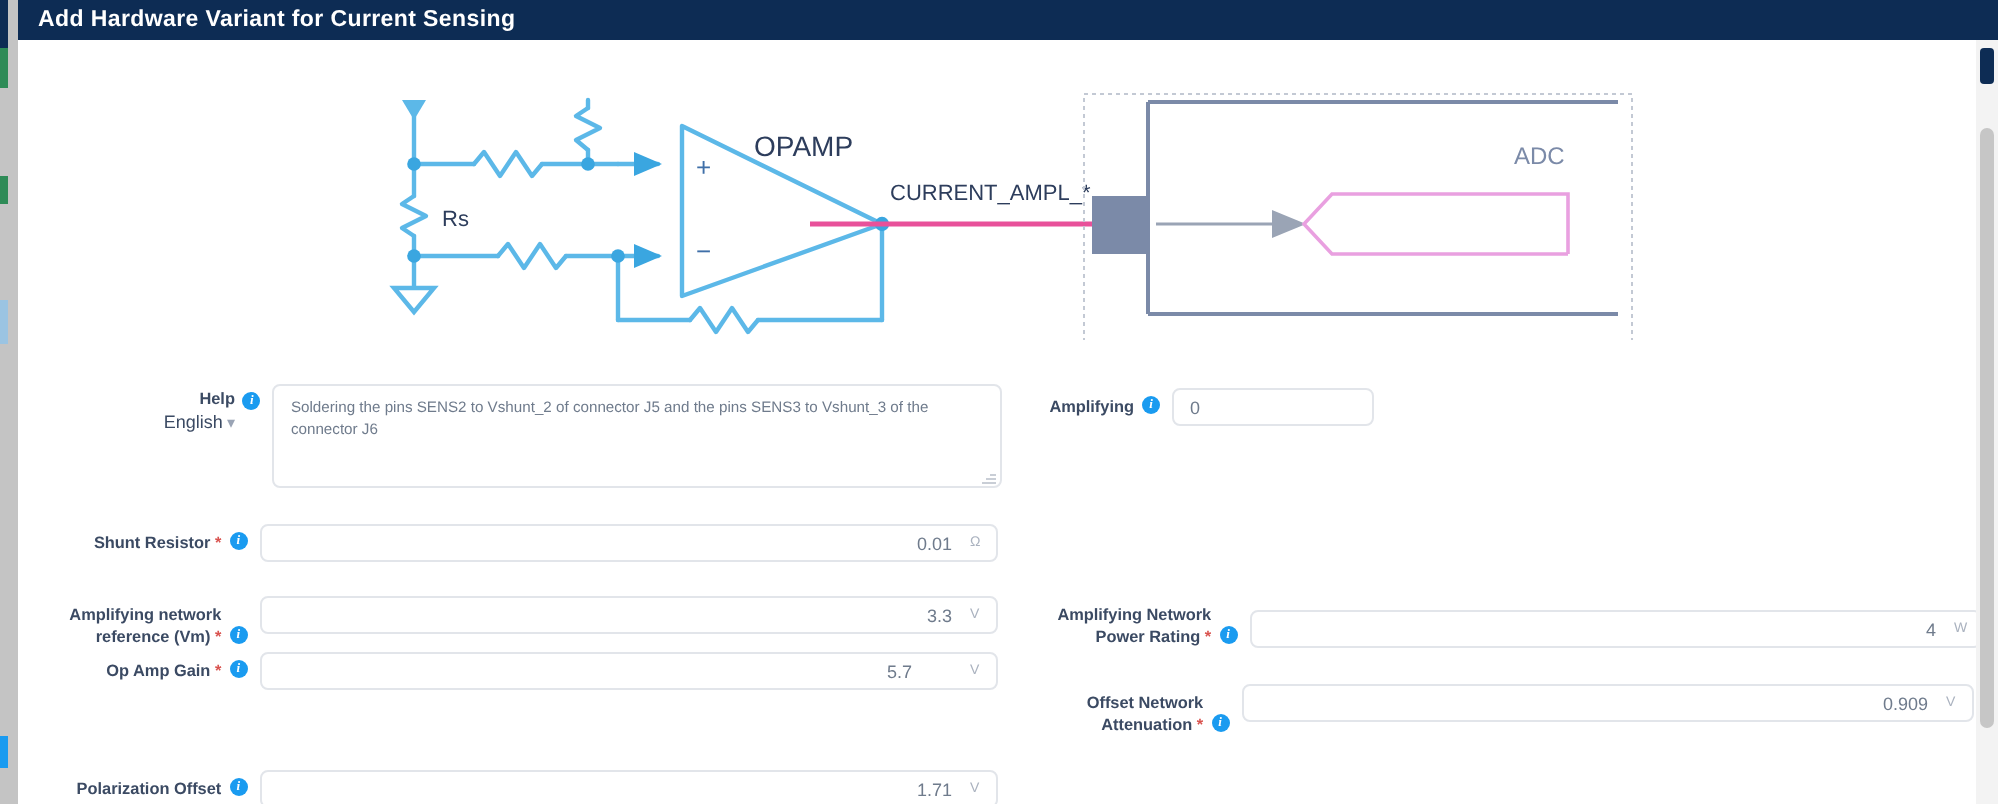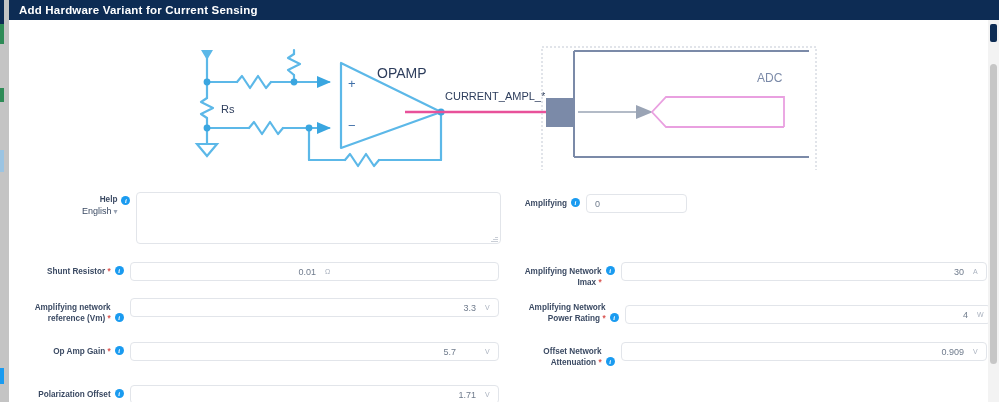--- a/index.html
+++ b/index.html
@@ -306,20 +306,21 @@
         <div style="width:58px;">
           <div class="lbl" style="padding-top:2px;">
             <span>Help</span>
           </div>
           <div class="sub">
             <span>English</span><span class="chev">▾</span>
           </div>
         </div>
         <div class="info top">i</div>
         <div class="ta" style="margin-left:6px;">
+          <div class="txt">Soldering the pins SENS2 to Vshunt_2 of connector J5 and the pins SENS3 to Vshunt_3 of the connector J6</div>
           <div class="grip">
               <i></i>
               <i></i>
               <i></i>
             </div>
         </div>
       </div>
 
       <div class="field" style="left:500px; top:24px; width:212px;">
         <div class="lbl" style="width:58px;">
@@ -330,37 +331,26 @@
           <span class="val">0</span>
         </div>
       </div>
 
       <div class="field" style="left:24px; top:92px; width:466px;">
         <div class="lbl" style="width:78px;">
           <span>Shunt Resistor</span>
           <span class="req">*</span>
         </div>
         <div class="info" style="align-self:flex-start;margin-top:4px;">i</div>
-        <div class="ctrl" style="margin-left:6px; width:371px;justify-content:center;">
+        <div class="ctrl" style="margin-left:6px; width:371px;">
           <span class="val">0.01</span>
           <span class="unit">Ω</span>
         </div>
       </div>
 
-      <div class="field" style="left:500px; top:92px; width:478px;">
-        <div class="lbl" style="width:93px;">
-          <span>Amplifying Network Imax</span>
-          <span class="req">*</span>
-        </div>
-        <div class="info" style="align-self:flex-start;margin-top:4px;">i</div>
-        <div class="ctrl" style="margin-left:6px; width:368px;">
-          <span class="val">30</span>
-          <span class="unit">A</span>
-        </div>
-      </div>
 
       <div class="field" style="left:24px; top:128px; width:466px;">
         <div class="lbl" style="width:78px;">
           <span>Amplifying network reference (Vm)</span>
           <span class="req">*</span>
         </div>
         <div class="info">i</div>
         <div class="ctrl" style="margin-left:6px; width:371px;">
           <span class="val">3.3</span>
           <span class="unit">V</span>
@@ -372,21 +362,21 @@
           <span>Amplifying Network Power Rating</span>
           <span class="req">*</span>
         </div>
         <div class="info">i</div>
         <div class="ctrl" style="margin-left:6px; width:368px;">
           <span class="val">4</span>
           <span class="unit">W</span>
         </div>
       </div>
 
-      <div class="field" style="left:24px; top:172px; width:466px;">
+      <div class="field" style="left:24px; top:156px; width:466px;">
         <div class="lbl" style="width:78px;">
           <span>Op Amp Gain</span>
           <span class="req">*</span>
         </div>
         <div class="info" style="align-self:flex-start;margin-top:4px;">i</div>
         <div class="ctrl" style="margin-left:6px; width:371px;gap:20px;">
           <span class="val">5.7</span>
           <span class="unit">V</span>
         </div>
       </div>

